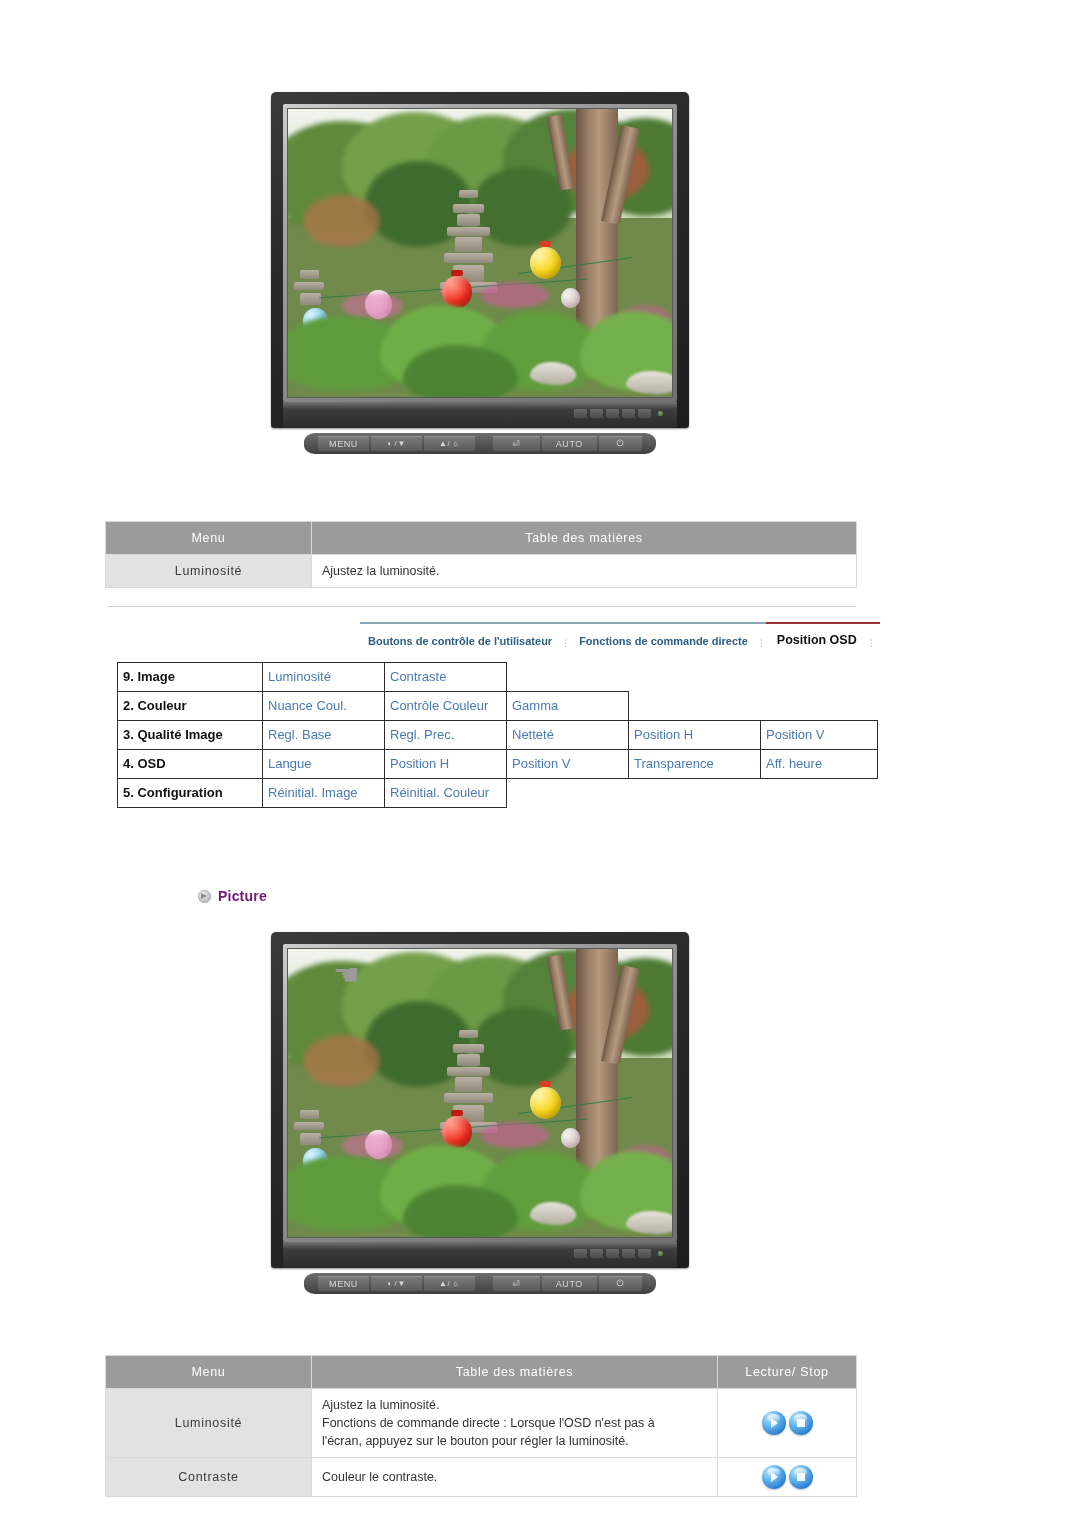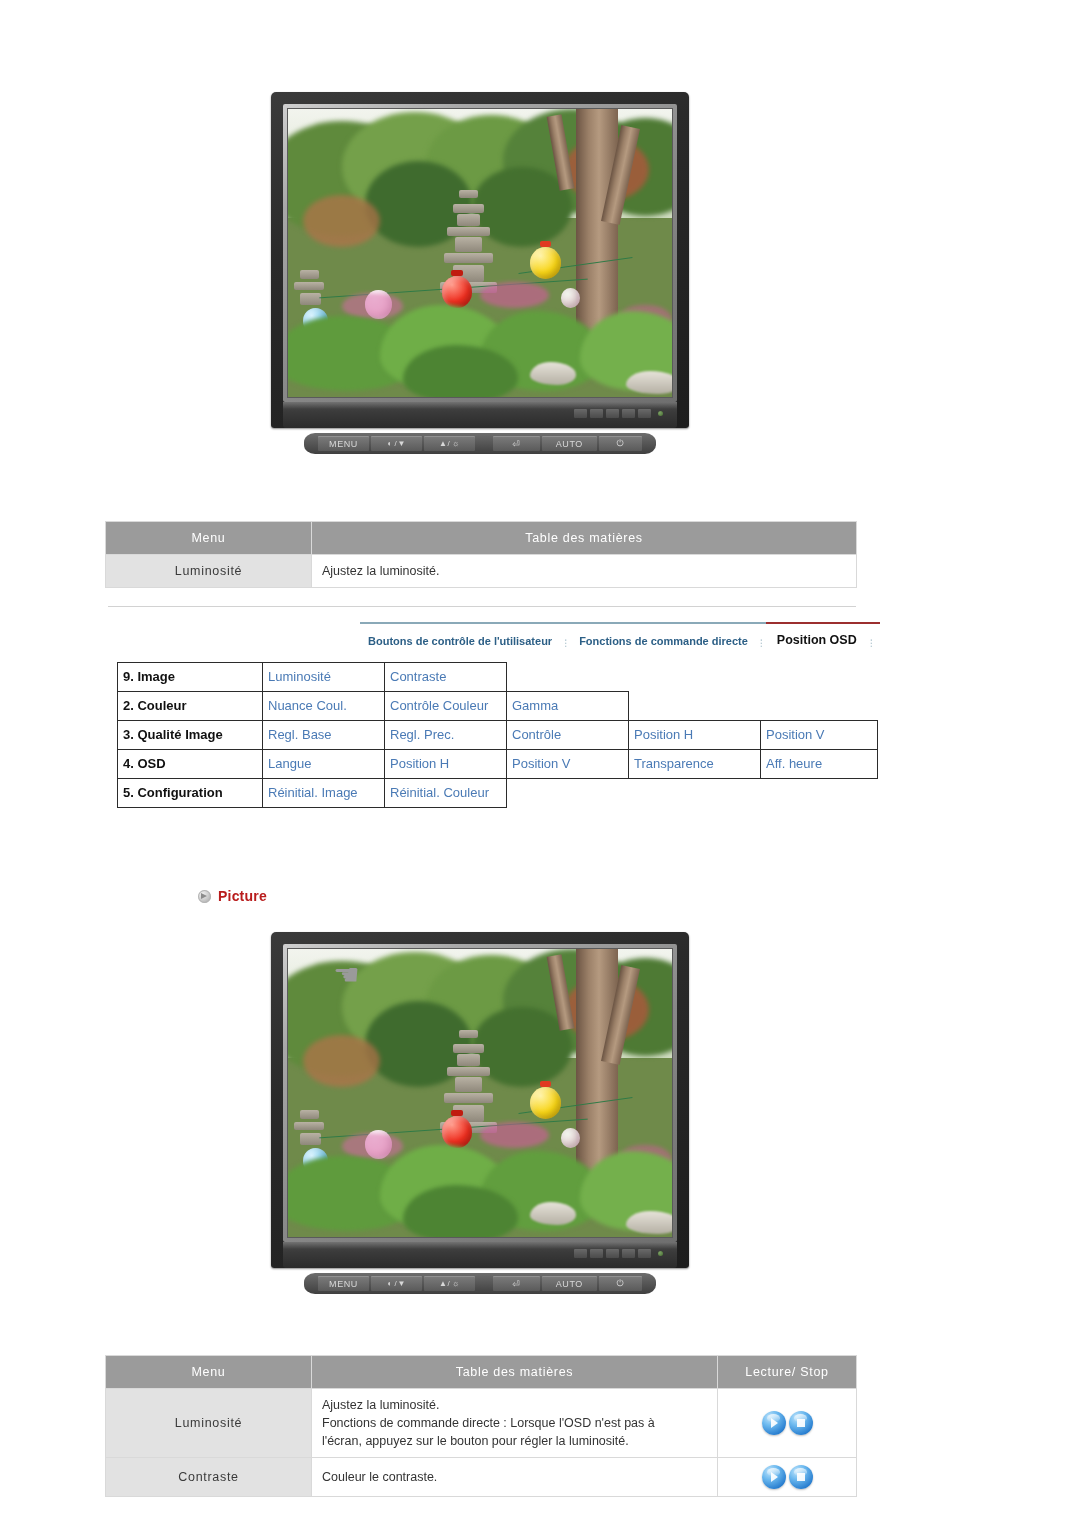--- a/index.html
+++ b/index.html
@@ -347,21 +347,21 @@
     content:"";
     position:absolute; left:3px; top:3px;
     width:0;height:0;
     border-left:6px solid #8c8c8c;
     border-top:3.5px solid transparent;
     border-bottom:3.5px solid transparent;
   }
   .pic-title {
     font-size: 14px;
     font-weight: bold;
-    color: #b91c1c;
+    color: #701a75;
     letter-spacing: 0.2px;
   }
 </style>
 </head>
 <body>
 
 <div class="monitor-wrap" style="top:92px;">
   <div class="monitor-outer">
     <div class="monitor-inner">
       <div class="screen">
@@ -502,21 +502,21 @@
     <td>Contrôle Couleur</td>
     <td>Gamma</td>
     <td class="blank"></td>
     <td class="blank"></td>
   </tr>
 
   <tr>
     <td class="hdr">3. Qualité Image</td>
     <td>Regl. Base</td>
     <td>Regl. Prec.</td>
-    <td>Contrôle</td>
+    <td>Netteté</td>
     <td>Position H</td>
     <td>Position V</td>
   </tr>
 
   <tr>
     <td class="hdr">4. OSD</td>
     <td>Langue</td>
     <td>Position H</td>
     <td>Position V</td>
     <td>Transparence</td>

